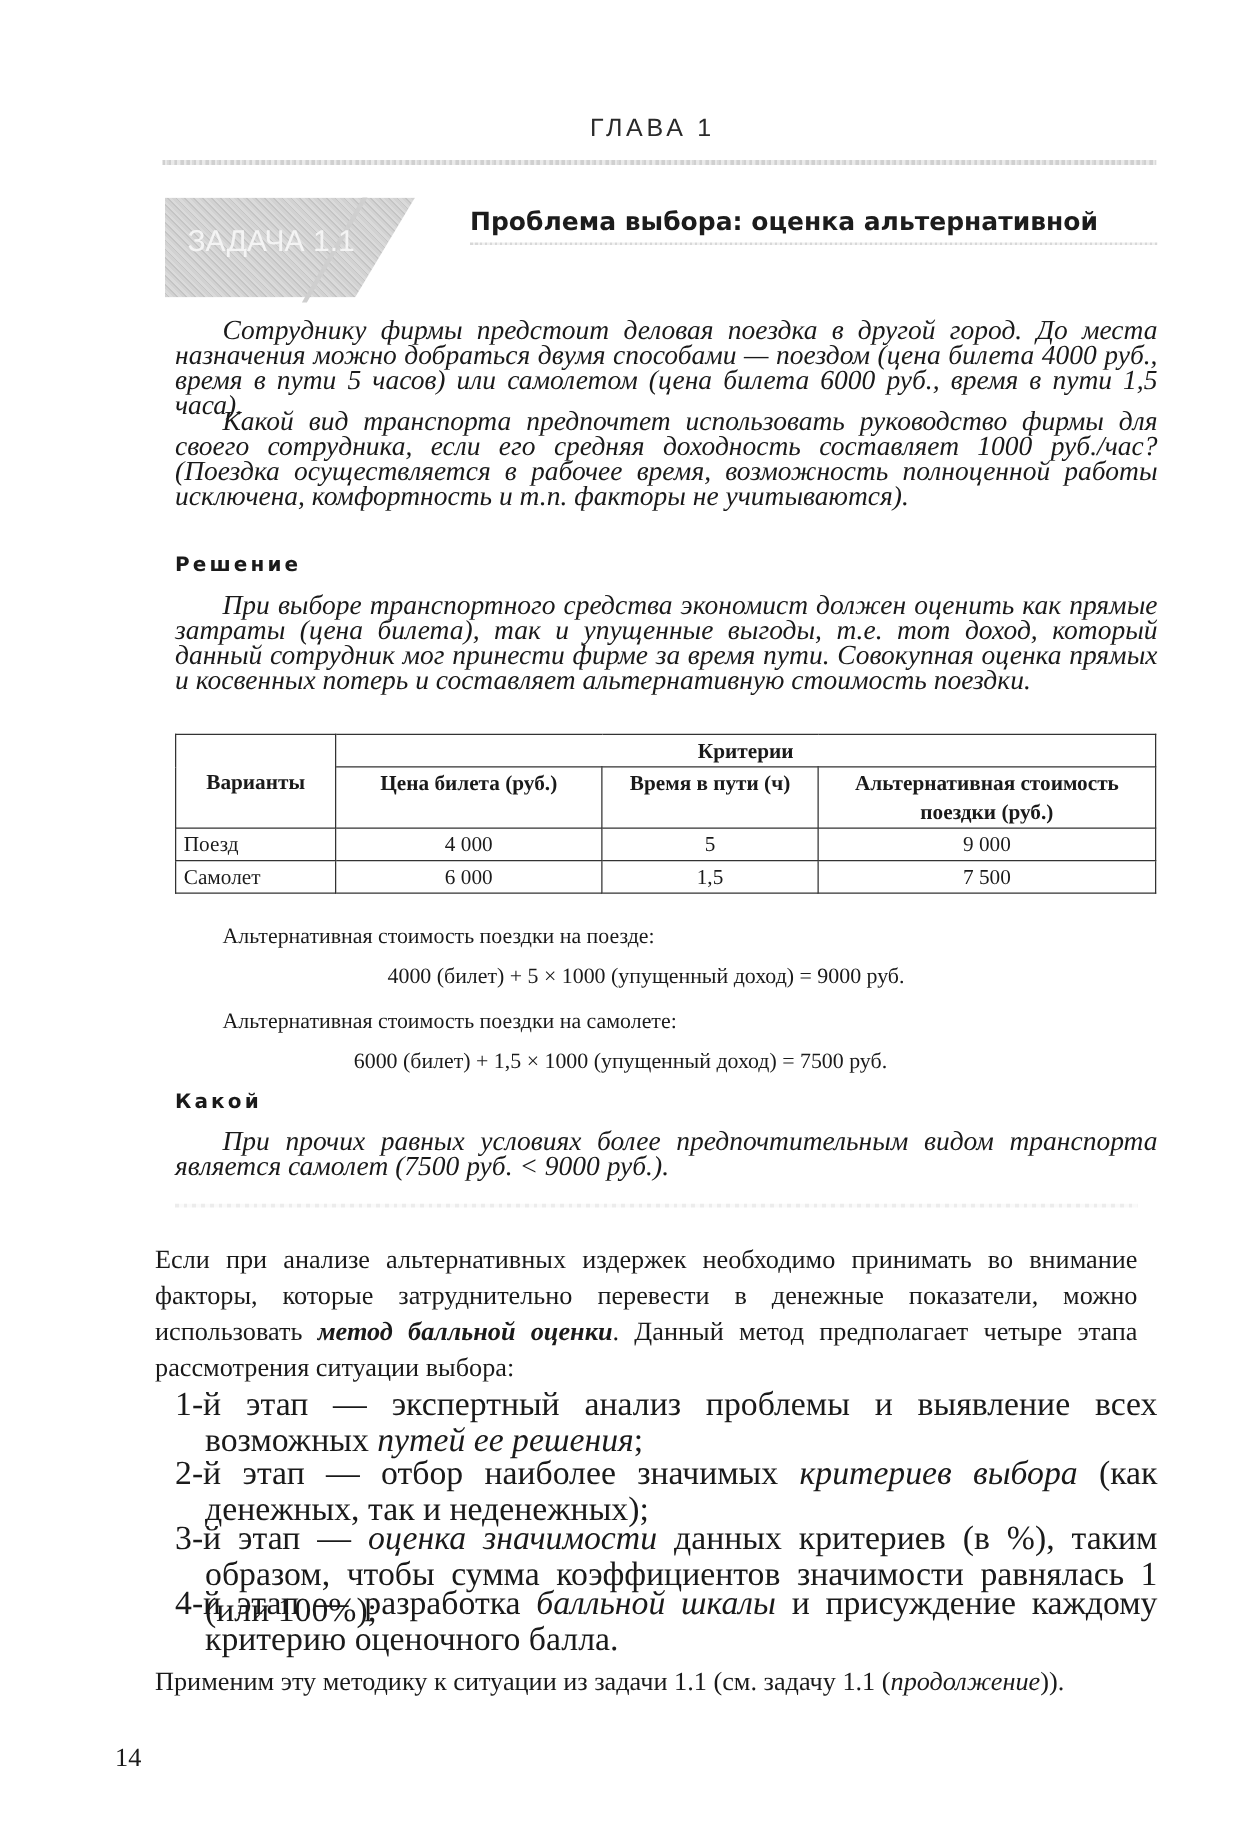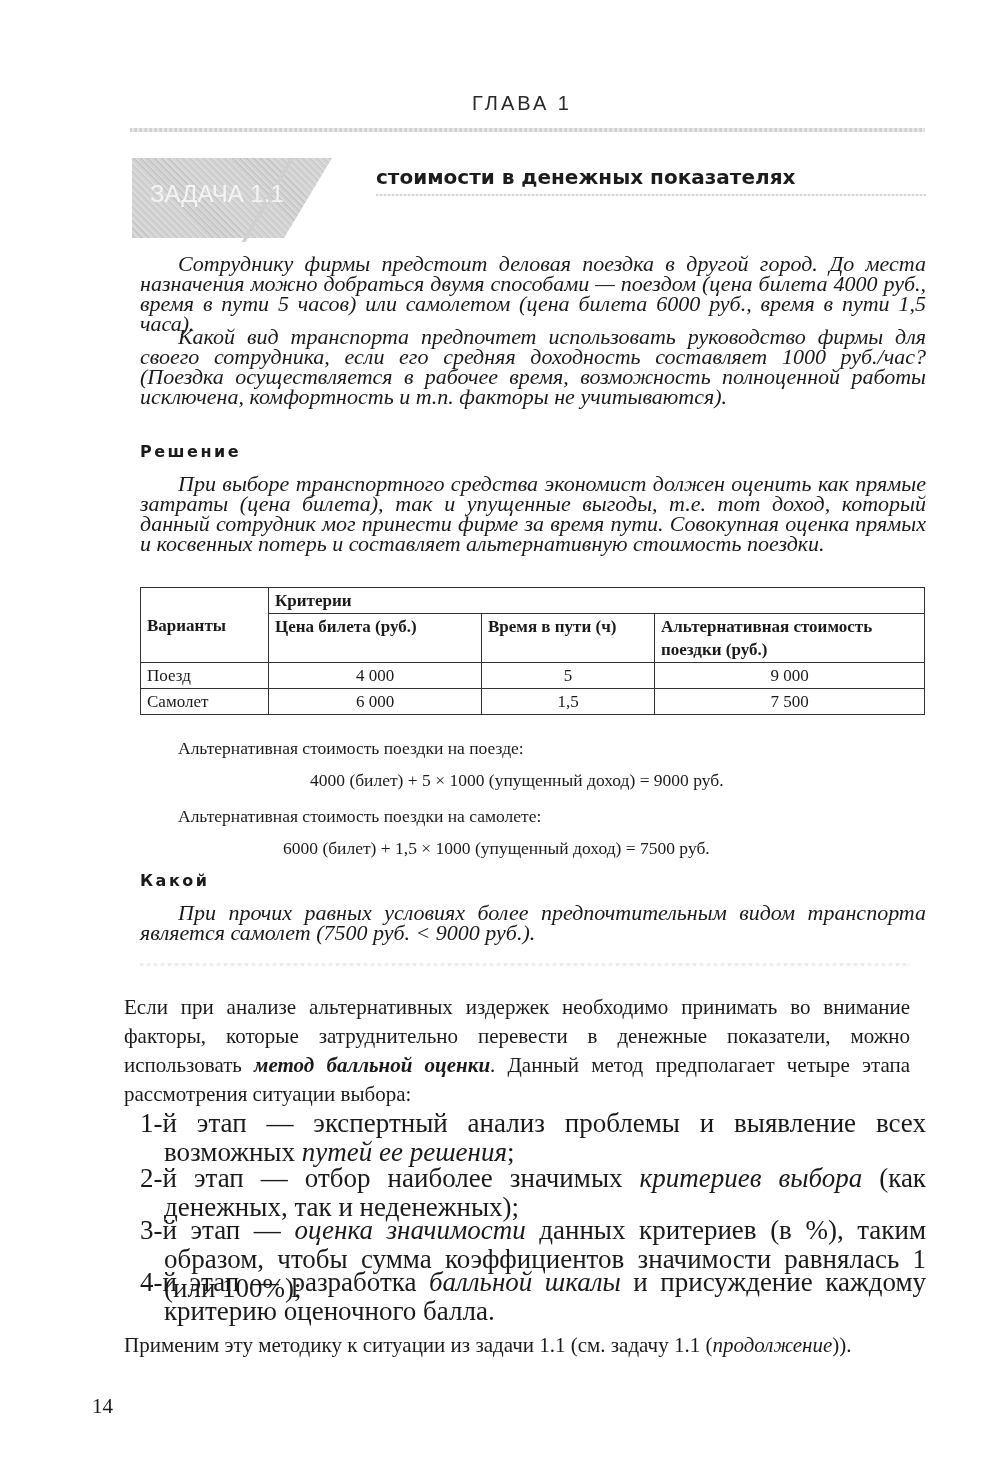--- a/index.html
+++ b/index.html
@@ -101,21 +101,21 @@
       border-collapse: collapse;
       font-size: 17px;
       line-height: 23px;
     }
     table.criteria td, table.criteria th {
       border: 1.3px solid #333;
       padding: 1px 6px;
     }
     table.criteria th {
       font-weight: bold;
-      text-align: left;
+      text-align: center;
       vertical-align: middle;
     }
     table.criteria td { text-align: center; }
     table.criteria td.variant { text-align: left; }
 
     
     .formula {
       font-size: 17.5px;
       line-height: 24px;
     }
@@ -152,21 +152,21 @@
 </head>
 <body>
 
 <div class="abs chapter-title">ГЛАВА 1</div>
 <div class="abs chapter-rule"></div>
 
 <div class="abs task-badge"></div>
 <div class="abs task-badge-slash"></div>
 <div class="abs task-badge-label">ЗАДАЧА 1.1</div>
 <div class="abs task-title">
-  <div>стоимости в денежных показателях</div>
+  <div>Проблема выбора: оценка альтернативной</div>
 </div>
 <div class="abs task-title-rule"></div>
 
 <div class="abs para" style="top:254px;">Сотруднику фирмы предстоит деловая поездка в другой город. До места назначения можно добраться двумя способами — поездом (цена билета 4000 руб., время в пути 5 часов) или самолетом (цена билета 6000 руб., время в пути 1,5 часа).</div>
 <div class="abs para" style="top:327px;">Какой вид транспорта предпочтет использовать руководство фирмы для своего сотрудника, если его средняя доходность составляет 1000 руб./час? (Поездка осуществляется в рабочее время, возможность полноценной работы исключена, комфортность и т.п. факторы не учитываются).</div>
 
 <div class="abs section-heading" style="top:442px;">Решение</div>
 <div class="abs para" style="top:474px;">При выборе транспортного средства экономист должен оценить как прямые затраты (цена билета), так и упущенные выгоды, т.е. тот доход, который данный сотрудник мог принести фирме за время пути. Совокупная оценка прямых и косвенных потерь и составляет альтернативную стоимость поездки.</div>
 
 <div class="abs table-wrap">

